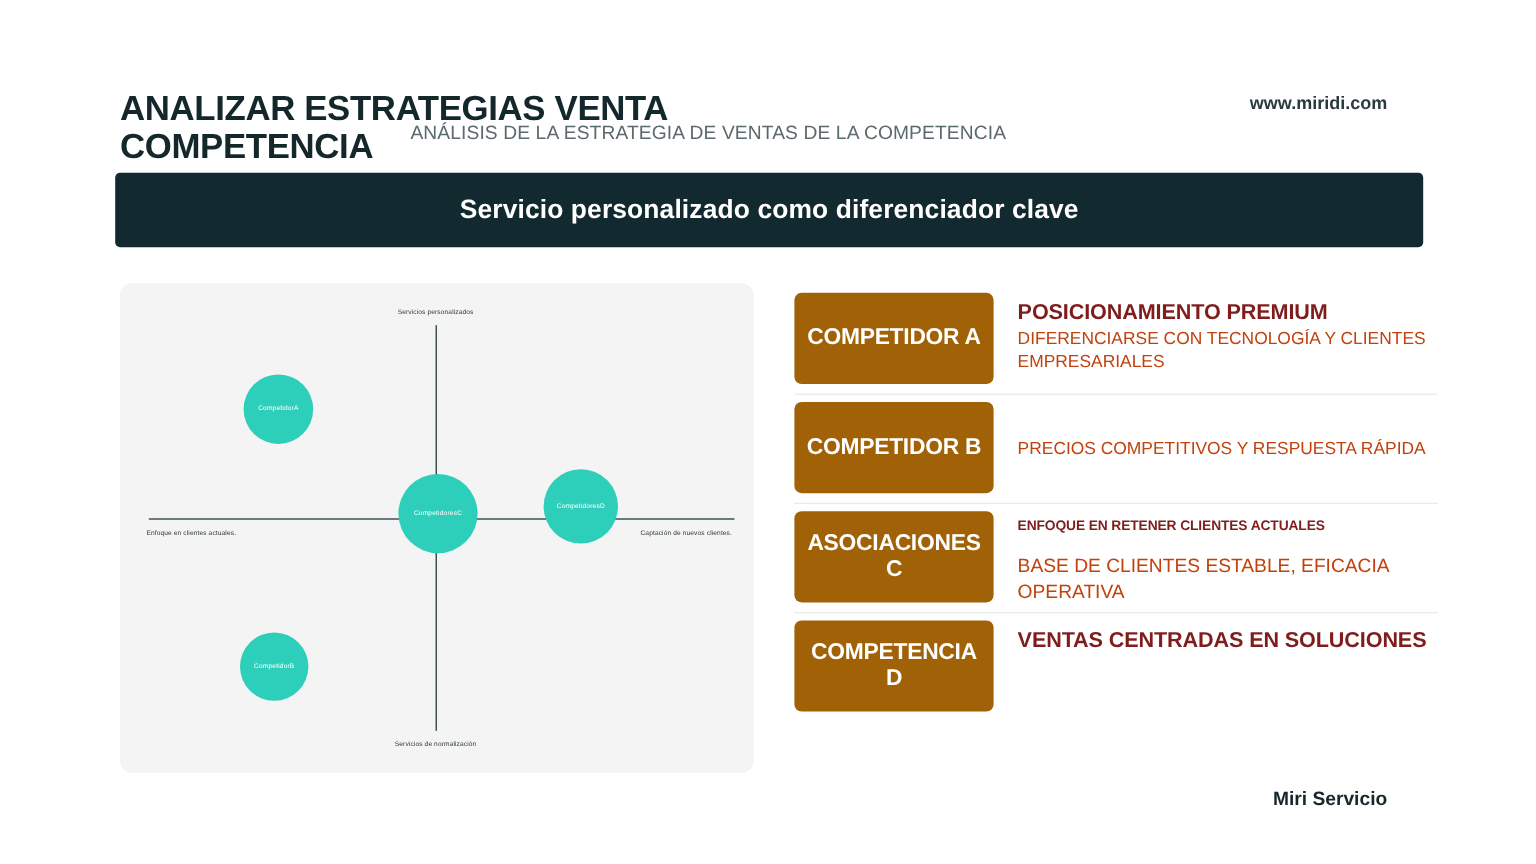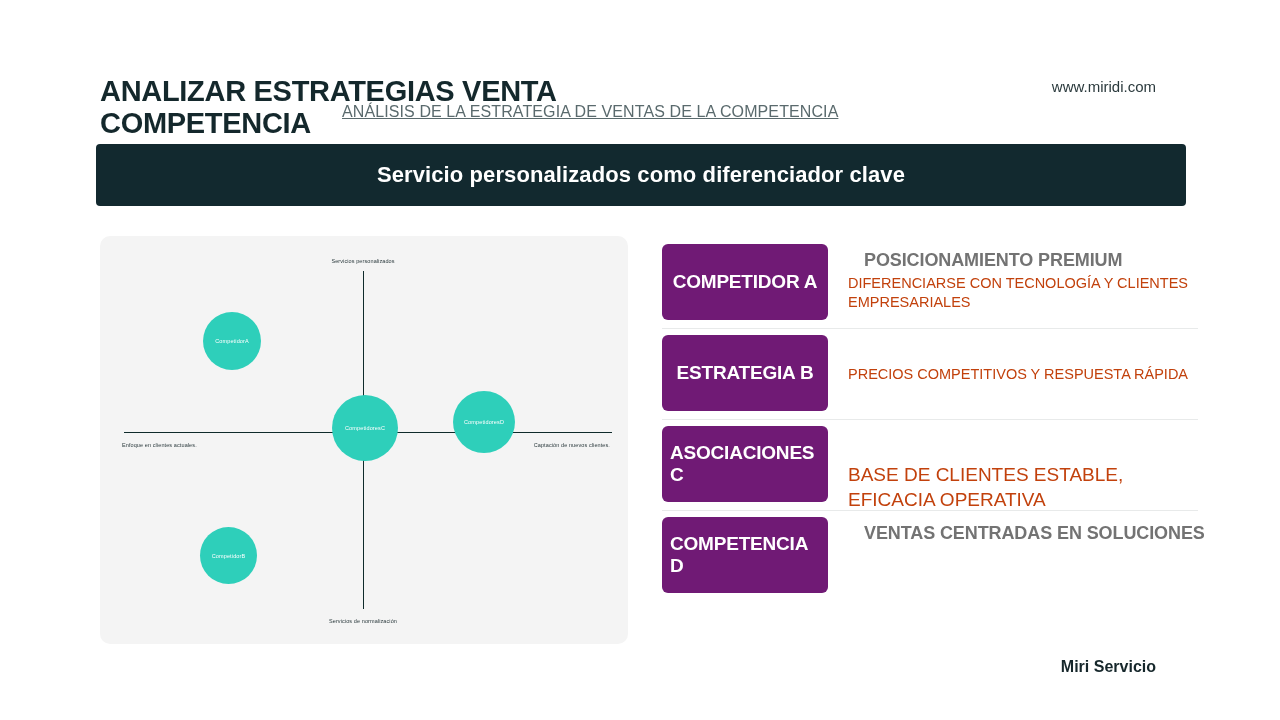--- a/index.html
+++ b/index.html
@@ -14,25 +14,25 @@
   
   .header { position:absolute; left:96px; top:72px; width:1090px; height:68px; }
   .title {
     position:absolute; left:4px; top:4px; width:560px;
     font-size:29px; font-weight:700; letter-spacing:-0.3px;
     line-height:1.1; color:#14282c; text-transform:uppercase;
   }
   .subtitle {
     position:absolute; left:246px; top:31px; width:700px;
     font-size:16px; font-weight:400; color:#5a6a6d;
-    letter-spacing:0.1px; text-transform:uppercase; white-space:nowrap;text-decoration:underline;
+    letter-spacing:0.1px; text-transform:uppercase; white-space:nowrap;
   }
   .site-url {
     position:absolute; right:14px; top:8px;
-    font-size:15px; color:#2b3a3d; font-weight:400;
+    font-size:15px; color:#2b3a3d; font-weight:700;
   }
 
   
   .banner {
     position:absolute; left:96px; top:144px; width:1090px; height:62px;
     background:#12292f; border-radius:4px;
     display:flex; align-items:center; justify-content:center;
   }
   .banner-text {
     color:#ffffff; font-size:22px; font-weight:700; letter-spacing:0.1px;
@@ -67,57 +67,57 @@
   
   .list { position:absolute; left:662px; top:238px; width:536px; }
   .row {
     position:relative; display:flex; align-items:flex-start;
     gap:20px; padding:6px 0 8px 0;
     border-bottom:1px solid #e8eaea;
   }
   .row:last-child { border-bottom:none; }
   .chip {
     flex:0 0 166px; height:76px; border-radius:6px;
-    background:#701a75; color:#ffffff;
-    display:flex; align-items:center; justify-content:center; 
+    background:#a16207; color:#ffffff;
+    display:flex; align-items:center; justify-content:center; text-align:center;
     font-size:19px; font-weight:700; line-height:1.18; letter-spacing:-0.2px;
     padding:0 8px;
   }
   .row-text { position:relative; flex:1 1 auto; padding-top:6px; min-height:76px; }
   .row-title {
-    position:absolute; left:16px; top:6px; width:100%;
-    font-size:18px; font-weight:700; color:#737373;
+    position:absolute; left:0; top:6px; width:100%;
+    font-size:18px; font-weight:700; color:#7f1d1d;
     line-height:1.18; letter-spacing:-0.1px; text-transform:uppercase;
   }
   .row-title.small { font-size:11.5px; font-weight:700; line-height:1.3; }
   .row-desc {
     position:absolute; left:0; top:30px; width:100%;
     font-size:14.5px; font-weight:400; color:#c2410c;
     line-height:1.32; text-transform:uppercase;
   }
-  .row-desc.lower { top:36px; font-size:19px; }
+  .row-desc.lower { top:36px; font-size:16px; }
 
   .footer {
     position:absolute; right:96px; top:658px;
     font-size:16px; font-weight:700; color:#16272b;
   }
 </style>
 </head>
 <body>
 
 <div class="slide">
 
   <div class="header">
     <div class="title">ANALIZAR ESTRATEGIAS VENTA COMPETENCIA</div>
     <div class="subtitle">ANÁLISIS DE LA ESTRATEGIA DE VENTAS DE LA COMPETENCIA</div>
   </div>
   <div class="site-url" style="left:auto; right:96px; top:78px; position:absolute;">www.miridi.com</div>
 
   <div class="banner">
-    <div class="banner-text">Servicio personalizados como diferenciador clave</div>
+    <div class="banner-text">Servicio personalizado como diferenciador clave</div>
   </div>
 
   <div class="chart-panel">
     <div class="axis-v"></div>
     <div class="axis-h"></div>
 
     <div class="ax-label ax-top">Servicios personalizados</div>
     <div class="ax-label ax-bottom">Servicios de normalización</div>
     <div class="ax-label ax-left">Enfoque en clientes actuales.</div>
     <div class="ax-label ax-right">Captación de nuevos clientes.</div>
@@ -132,29 +132,30 @@
 
     <div class="row">
       <div class="chip">COMPETIDOR A</div>
       <div class="row-text">
         <div class="row-title">POSICIONAMIENTO PREMIUM</div>
         <div class="row-desc">DIFERENCIARSE CON TECNOLOGÍA Y CLIENTES EMPRESARIALES</div>
       </div>
     </div>
 
     <div class="row">
-      <div class="chip">ESTRATEGIA B</div>
+      <div class="chip">COMPETIDOR B</div>
       <div class="row-text">
         <div class="row-desc">PRECIOS COMPETITIVOS Y RESPUESTA RÁPIDA</div>
       </div>
     </div>
 
     <div class="row">
       <div class="chip">ASOCIACIONES C</div>
       <div class="row-text">
+        <div class="row-title small">ENFOQUE EN RETENER CLIENTES ACTUALES</div>
         <div class="row-desc lower">BASE DE CLIENTES ESTABLE, EFICACIA OPERATIVA</div>
       </div>
     </div>
 
     <div class="row">
       <div class="chip">COMPETENCIA D</div>
       <div class="row-text">
         <div class="row-title">VENTAS CENTRADAS EN SOLUCIONES</div>
       </div>
     </div>

